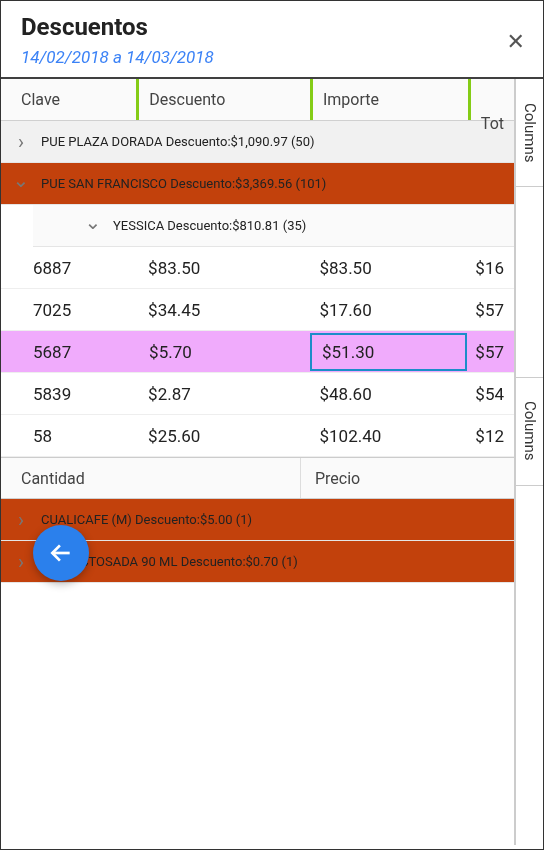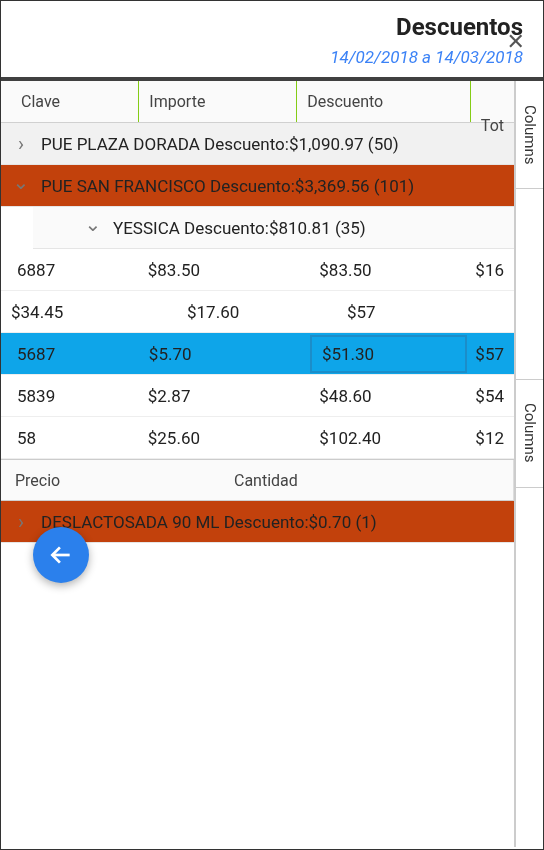--- a/index.html
+++ b/index.html
@@ -11,23 +11,22 @@
     font-family: -apple-system, BlinkMacSystemFont, "Segoe UI", Roboto, Helvetica, Arial, sans-serif;
     background: #fff;
     width: 544px;
     height: 850px;
     overflow: hidden;
     position: relative;
     border: 1px solid #333;
   }
   .header {
     padding: 12px 20px 10px 20px;
-    border-bottom: 4px solid #404040;
+    border-bottom: 2px solid #404040;
     position: relative;
-    text-align: right;
   }
   .title {
     font-size: 24px;
     font-weight: 700;
     color: #222;
     margin-bottom: 6px;
   }
   .subtitle {
     font-size: 17px;
     font-style: italic;
@@ -87,36 +86,36 @@
     display: flex;
     border-bottom: 1px solid #d0d0d0;
     background: #fafafa;
     height: 42px;
     align-items: center;
     font-size: 16px;
     color: #444;
   }
   .col {
     padding: 0 10px;
-    border-right: 1px solid #84cc16;
+    border-right: 3px solid #84cc16;
     height: 100%;
     display: flex;
     align-items: center;
   }
   .col.c1 { width: 140px; padding-left: 20px; }
   .col.c2 { width: 176px; }
   .col.c3 { width: 160px; }
   .col.c4 { flex: 1; border-right: none; margin-top: 48px; }
   .group-row {
     display: flex;
     align-items: center;
     height: 42px;
     border-bottom: 1px solid #e5e5e5;
     background: #f1f1f1;
-    font-size: 17px;
+    font-size: 13px;
     color: #222;
     cursor: pointer;
   }
   .group-row.white {
     background: #c2410c;
   }
   .group-row.sub {
     background: #fafafa;
     margin-left: 32px;
   }
@@ -135,26 +134,26 @@
   }
   .data-row {
     display: flex;
     align-items: center;
     height: 42px;
     border-bottom: 1px solid #eee;
     font-size: 17px;
     color: #222;
   }
   .data-row.selected {
-    background: #0ea5e9;
+    background: #f0abfc;
   }
   .cell {
     padding: 0 10px;
   }
-  .cell.c1 { width: 140px; padding-left: 16px; }
+  .cell.c1 { width: 140px; padding-left: 32px; }
   .cell.c2 { width: 176px; }
   .cell.c3 { width: 160px; }
   .cell.c4 { flex: 1; }
   .cell.c3.selected {
     border: 2px solid #1b8dc9;
     height: 38px;
     display: flex;
     align-items: center;
     margin: 0 -2px;
   }
@@ -203,22 +202,22 @@
   <div class="title">Descuentos</div>
   <div class="subtitle">14/02/2018 a 14/03/2018</div>
   <div class="close-btn xicon"></div>
 </div>
 
 <div class="content">
   <div class="panel">
 
     <div class="columns-header">
       <div class="col c1">Clave</div>
+      <div class="col c2">Descuento</div>
       <div class="col c3">Importe</div>
-      <div class="col c2">Descuento</div>
       <div class="col c4">Tot</div>
     </div>
 
     <div class="group-row">
       <div class="chevron"><span class="chev-right"></span></div>
       <div class="group-label">PUE PLAZA DORADA Descuento:$1,090.97 (50)</div>
     </div>
 
     <div class="group-row white">
       <div class="chevron"><span class="chev-down"></span></div>
@@ -230,20 +229,21 @@
       <div class="group-label">YESSICA Descuento:$810.81 (35)</div>
     </div>
 
     <div class="data-row">
       <div class="cell c1">6887</div>
       <div class="cell c2">$83.50</div>
       <div class="cell c3">$83.50</div>
       <div class="cell c4">$16</div>
     </div>
     <div class="data-row">
+      <div class="cell c1">7025</div>
       <div class="cell c2">$34.45</div>
       <div class="cell c3">$17.60</div>
       <div class="cell c4">$57</div>
     </div>
     <div class="data-row selected">
       <div class="cell c1">5687</div>
       <div class="cell c2">$5.70</div>
       <div class="cell c3 selected">$51.30</div>
       <div class="cell c4">$57</div>
     </div>
@@ -254,24 +254,28 @@
       <div class="cell c4">$54</div>
     </div>
     <div class="data-row">
       <div class="cell c1">58</div>
       <div class="cell c2">$25.60</div>
       <div class="cell c3">$102.40</div>
       <div class="cell c4">$12</div>
     </div>
 
     <div class="second-header">
+      <div class="col2 a">Cantidad</div>
       <div class="col2 b">Precio</div>
-      <div class="col2 a">Cantidad</div>
-    </div>
-
+    </div>
+
+    <div class="group-row white">
+      <div class="chevron"><span class="chev-right"></span></div>
+      <div class="group-label">CUALICAFE (M) Descuento:$5.00 (1)</div>
+    </div>
     <div class="group-row white">
       <div class="chevron"><span class="chev-right"></span></div>
       <div class="group-label">DESLACTOSADA 90 ML Descuento:$0.70 (1)</div>
     </div>
 
     <div class="fab">
       <svg viewBox="0 0 24 24">
         <line x1="20" y1="12" x2="4" y2="12"></line>
         <polyline points="11 5 4 12 11 19"></polyline>
       </svg>

